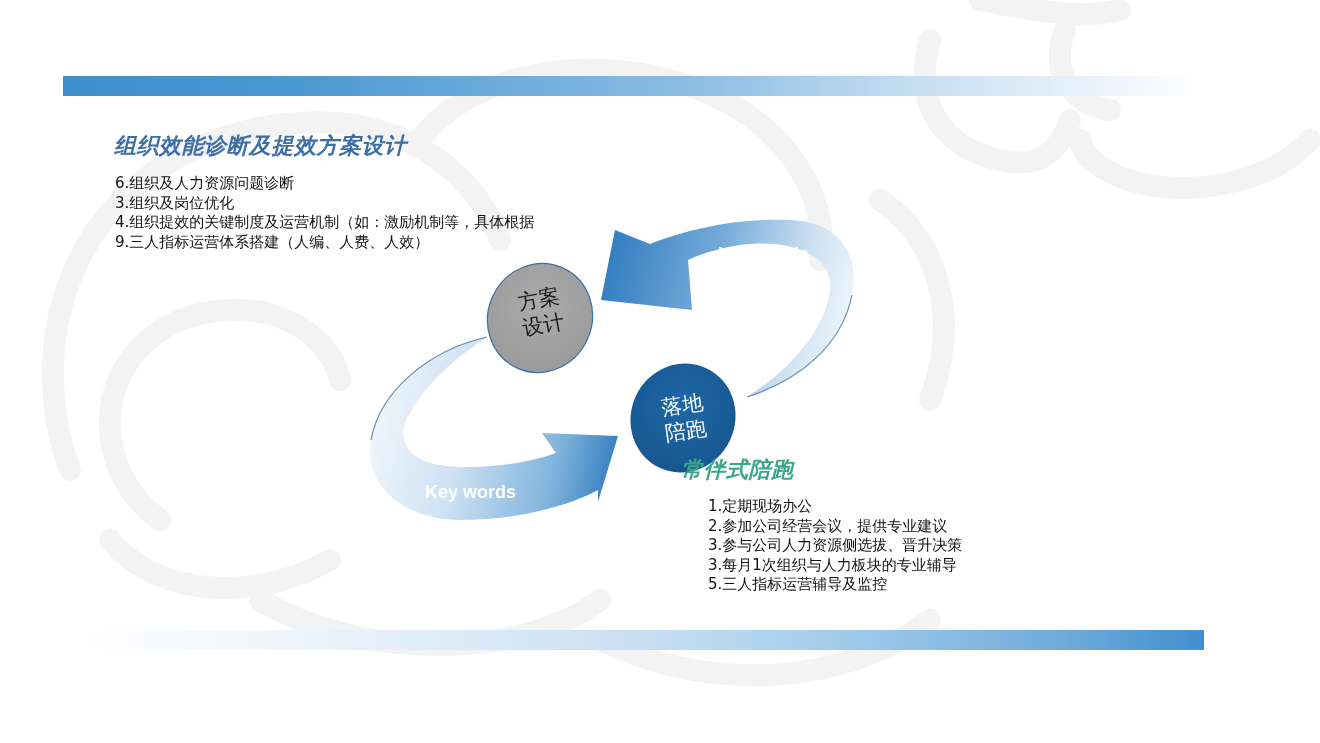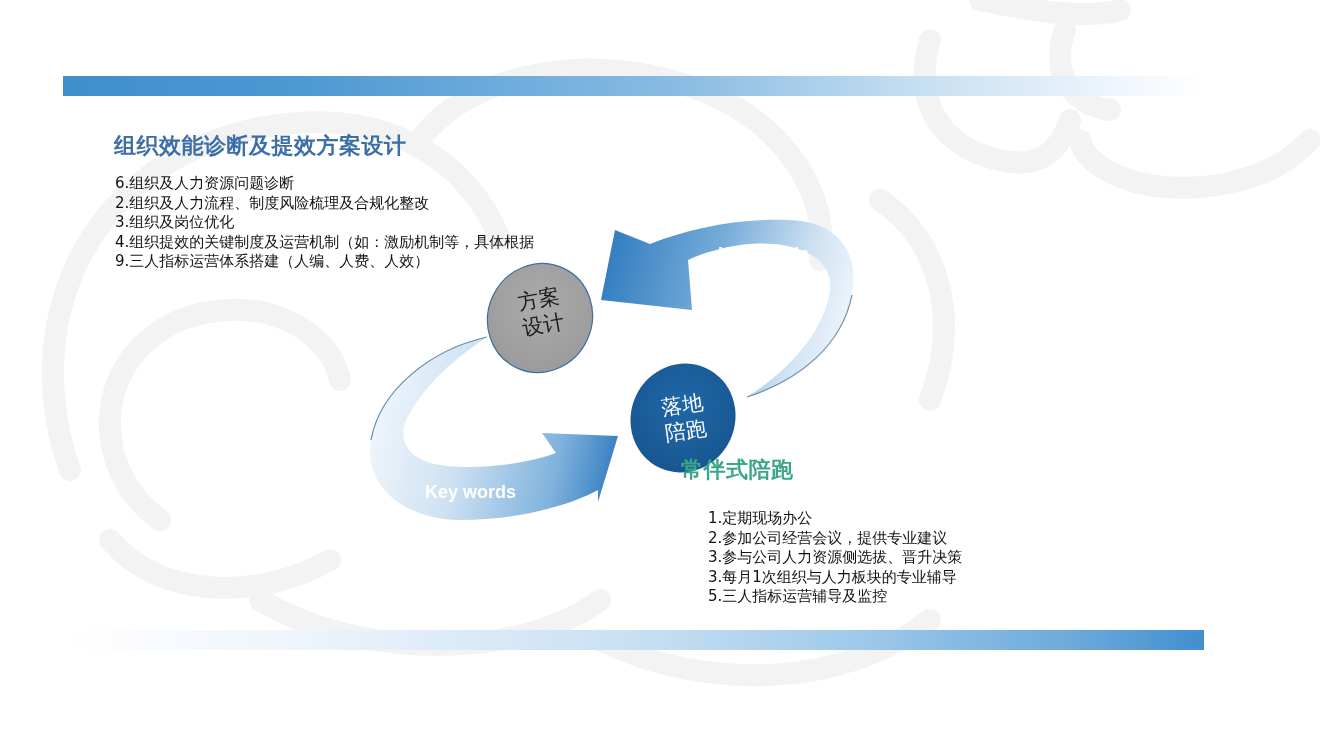--- a/index.html
+++ b/index.html
@@ -9,28 +9,29 @@
     font-family: "DejaVu Sans", "Liberation Sans", sans-serif;
   }
   .bg-swirls { position: absolute; left: 0; top: 0; width: 1320px; height: 743px; z-index: 0; }
   .bar { position: absolute; left: 63px; width: 1141px; height: 20px; z-index: 1; }
   .bar-top { top: 76px; background: linear-gradient(90deg, #3f8fcd 0%, #4b98d2 20%, #8cbde3 55%, #c6dff2 75%, #eef5fc 92%, #ffffff 100%); }
   .bar-bottom { top: 630px; background: linear-gradient(90deg, #ffffff 0%, #eef5fc 20%, #c9e0f3 50%, #9ec9ea 70%, #6eaadb 88%, #418fce 100%); }
 
   .section-title {
     position: absolute; font-size: 22px; font-weight: bold; z-index: 3; white-space: nowrap;
     letter-spacing: 0.5px;
+    font-style: italic;
   }
   .title-left { left: 114px; top: 131px; color: #3c6fa6; }
   .title-right { left: 681px; top: 455px; color: #3ca68a; }
 
   .list { position: absolute; z-index: 3; margin: 0; padding: 0; list-style: none; color: #111; font-size: 15px; line-height: 19.6px; }
   .list li { white-space: nowrap; }
   .list-left { left: 115px; top: 174px; }
-  .list-right { left: 708px; top: 497px; margin-top: 12px; }
+  .list-right { left: 708px; top: 497px; }
 
   .diagram { position: absolute; left: 0; top: 0; width: 1320px; height: 743px; z-index: 2; }
   .kw { font-family: "Liberation Sans", sans-serif; font-weight: bold; font-size: 18px; fill: #ffffff; }
   .circle-text { position: absolute; z-index: 4; font-family: "DejaVu Serif", "Liberation Serif", serif; font-size: 21px; line-height: 26px; text-align: center; }
   .ct-gray { left: 508px; top: 286px; width: 66px; color: #1b1b1b; transform: rotate(-10deg); }
   .ct-blue { left: 651px; top: 392px; width: 66px; color: #ffffff; transform: rotate(-8deg); }
 </style>
 </head>
 <body>
 
@@ -49,21 +50,20 @@
     <path d="M880 200 C 940 240, 960 320, 930 400"></path>
   </g>
 </svg>
 
 <div class="bar bar-top"></div>
 <div class="bar bar-bottom"></div>
 
 <div class="section-title title-left">组织效能诊断及提效方案设计</div>
 <ul class="list list-left">
   <li>6.组织及人力资源问题诊断</li>
-  <li>2.组织及人力流程、制度风险梳理及合规化整改</li>
   <li>3.组织及岗位优化</li>
   <li>4.组织提效的关键制度及运营机制（如：激励机制等，具体根据</li>
   <li>9.三人指标运营体系搭建（人编、人费、人效）</li>
 </ul>
 
 <svg class="diagram" viewBox="0 0 1320 743">
   <defs>
     <linearGradient id="gTop" x1="600" y1="260" x2="850" y2="320" gradientUnits="userSpaceOnUse">
       <stop offset="0" stop-color="#2f7bbf"></stop>
       <stop offset="0.45" stop-color="#77acd9"></stop>

